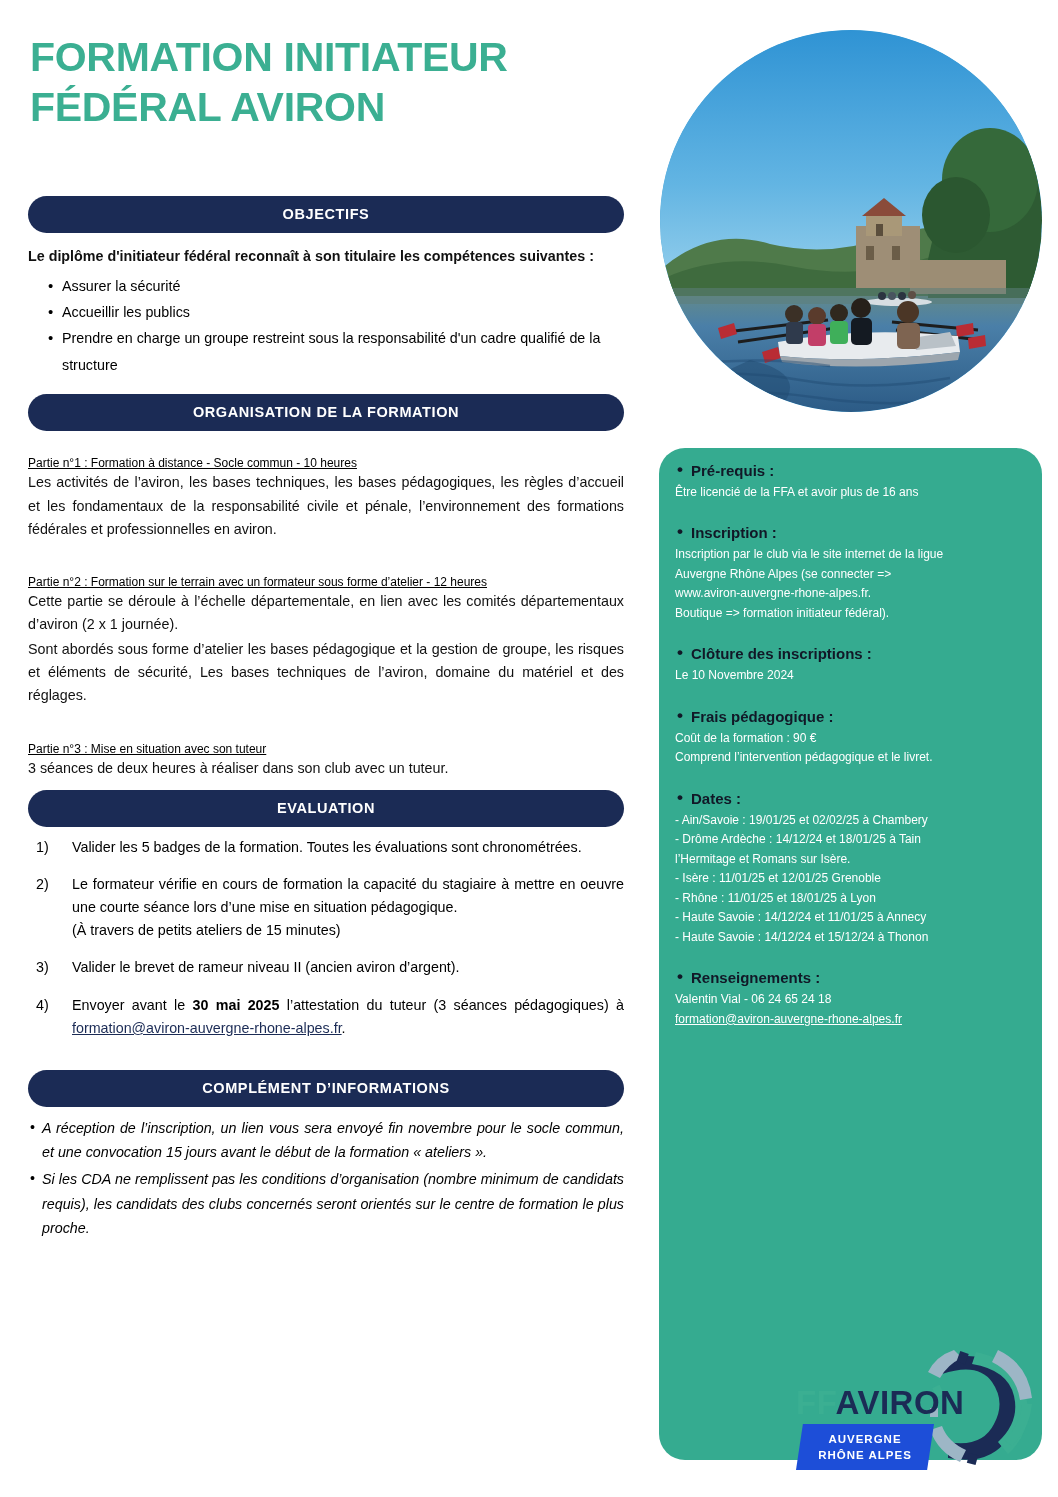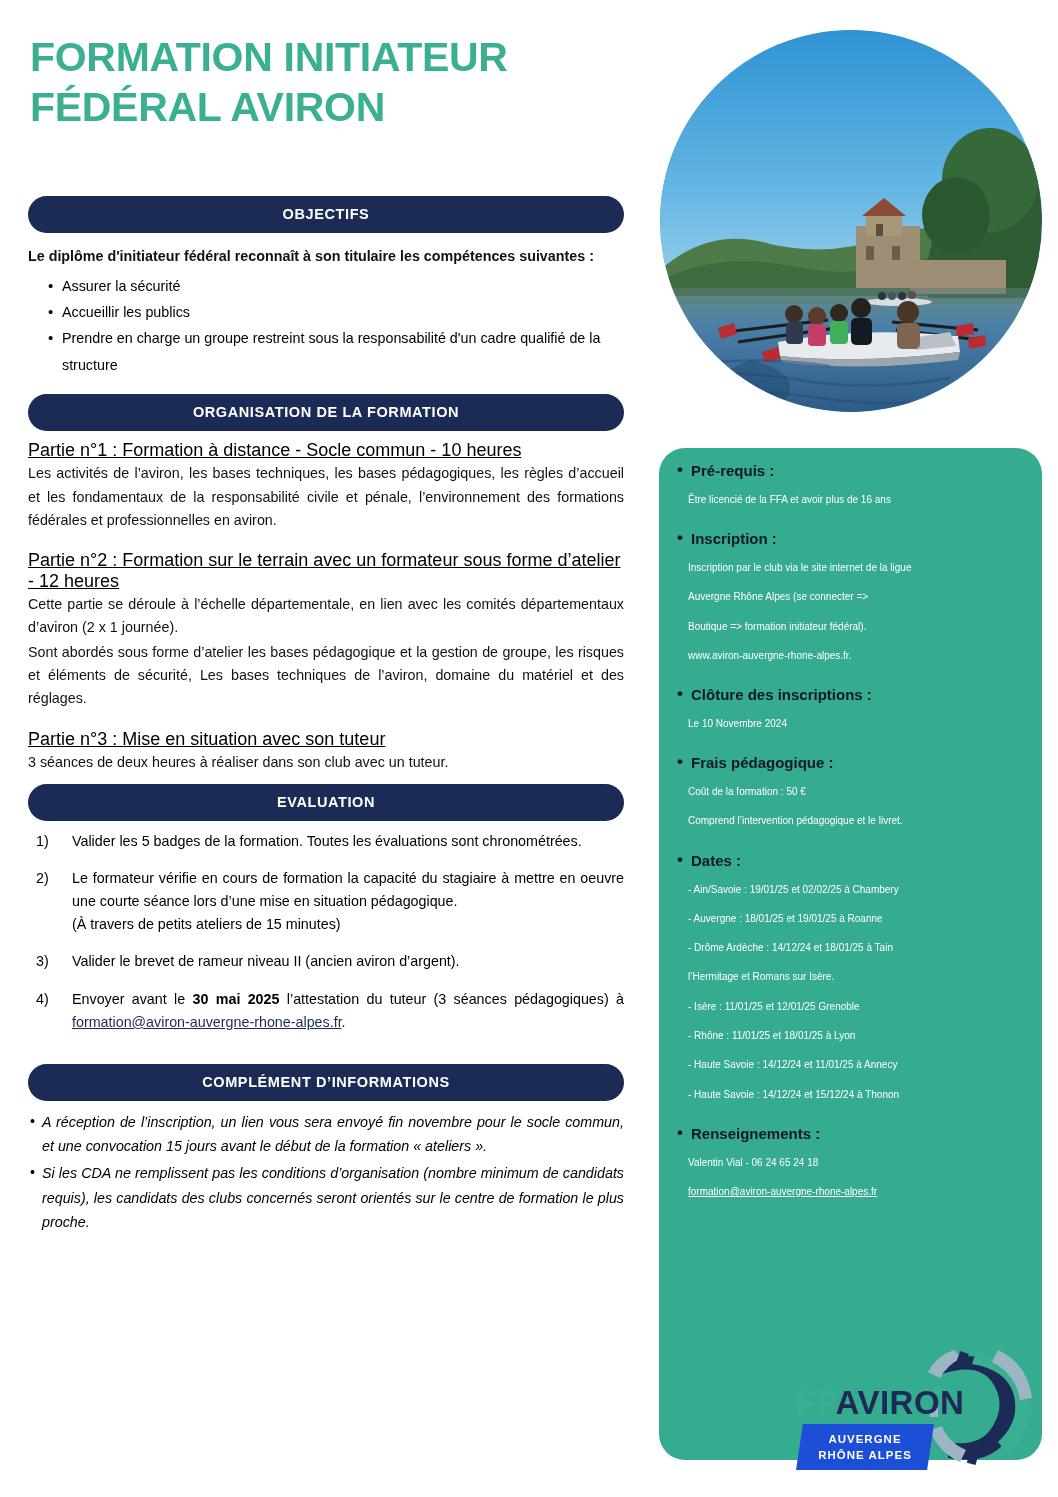--- a/index.html
+++ b/index.html
@@ -72,23 +72,23 @@
   }
   ul.bullets li::before {
     content: "\2022";
     position: absolute;
     left: 0;
     top: -1px;
     font-size: 15px;
   }
 
   .part-head {
-    font-size: 18px;
+    font-size: 12px;
     text-decoration: underline;
-    margin-top: 0;
+    margin-top: 16px;
     margin-bottom: 1px;
     display: inline-block;
   }
   .spacer-sm { height: 16px; }
   .spacer-xs { height: 8px; }
 
   
   .num-list { margin: 4px 0 0 0; }
   .num-item {
     display: flex;
@@ -167,24 +167,24 @@
   }
   .gp-head::before {
     content: "\2022";
     position: absolute;
     left: 0;
     top: -2px;
     font-size: 17px;
     color: #111827;
   }
   .gp-line {
-    font-size: 10px;
+    font-size: 12px;
     line-height: 1.62;
     color: #ffffff;
-    margin: 13px;
+    margin: 0;
   }
   .gp-block { margin-bottom: 22px; }
   .gp-block.tight { margin-bottom: 14px; }
   .gp-dates .gp-line { line-height: 1.63; }
   a.gp-link {
     color: #ffffff;
     text-decoration: underline;
   }
 
   
@@ -397,39 +397,38 @@
 
   <div class="gp-block">
     <div class="gp-head">Pré-requis :</div>
     <p class="gp-line">Être licencié de la FFA et avoir plus de 16 ans</p>
   </div>
 
   <div class="gp-block">
     <div class="gp-head">Inscription :</div>
     <p class="gp-line">Inscription par le club via le site internet de la ligue</p>
     <p class="gp-line">Auvergne Rhône Alpes  (se connecter =&gt;</p>
+    <p class="gp-line">www.aviron-auvergne-rhone-alpes.fr.</p>
     <p class="gp-line">Boutique =&gt; formation initiateur fédéral).</p>
-    <p class="gp-line">www.aviron-auvergne-rhone-alpes.fr.</p>
   </div>
 
   <div class="gp-block">
     <div class="gp-head">Clôture des inscriptions :</div>
     <p class="gp-line">Le 10 Novembre 2024</p>
   </div>
 
   <div class="gp-block">
     <div class="gp-head">Frais pédagogique :</div>
-    <p class="gp-line">Coût de la formation : 50 €</p>
+    <p class="gp-line">Coût de la formation : 90 €</p>
     <p class="gp-line">Comprend l’intervention pédagogique et le livret.</p>
   </div>
 
   <div class="gp-block gp-dates">
     <div class="gp-head">Dates :</div>
     <p class="gp-line">- Ain/Savoie : 19/01/25 et 02/02/25 à Chambery</p>
-    <p class="gp-line">- Auvergne : 18/01/25 et 19/01/25 à Roanne</p>
     <p class="gp-line">- Drôme Ardèche : 14/12/24 et 18/01/25 à Tain</p>
     <p class="gp-line">l’Hermitage et Romans sur Isère.</p>
     <p class="gp-line">- Isère : 11/01/25 et 12/01/25 Grenoble</p>
     <p class="gp-line">- Rhône : 11/01/25 et 18/01/25 à Lyon</p>
     <p class="gp-line">- Haute Savoie : 14/12/24 et 11/01/25 à Annecy</p>
     <p class="gp-line">- Haute Savoie : 14/12/24 et 15/12/24 à Thonon</p>
   </div>
 
   <div class="gp-block tight">
     <div class="gp-head">Renseignements :</div>

